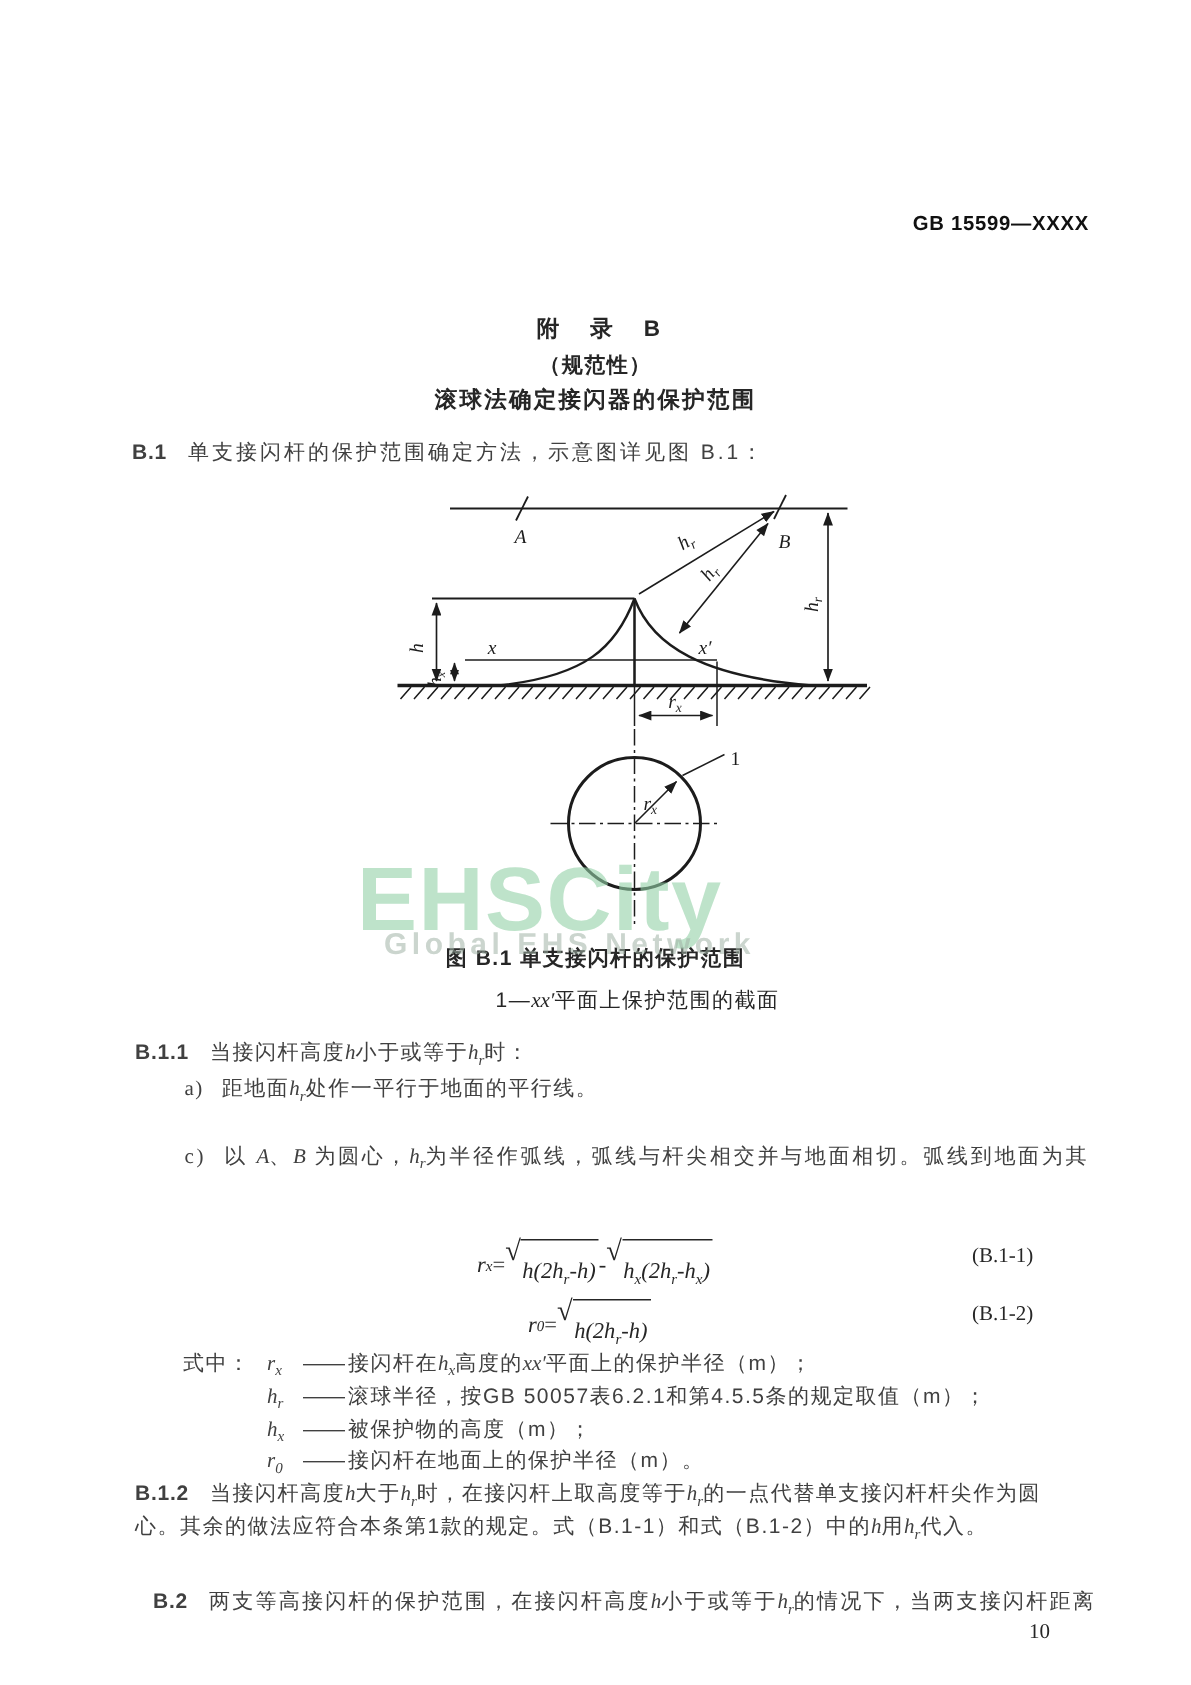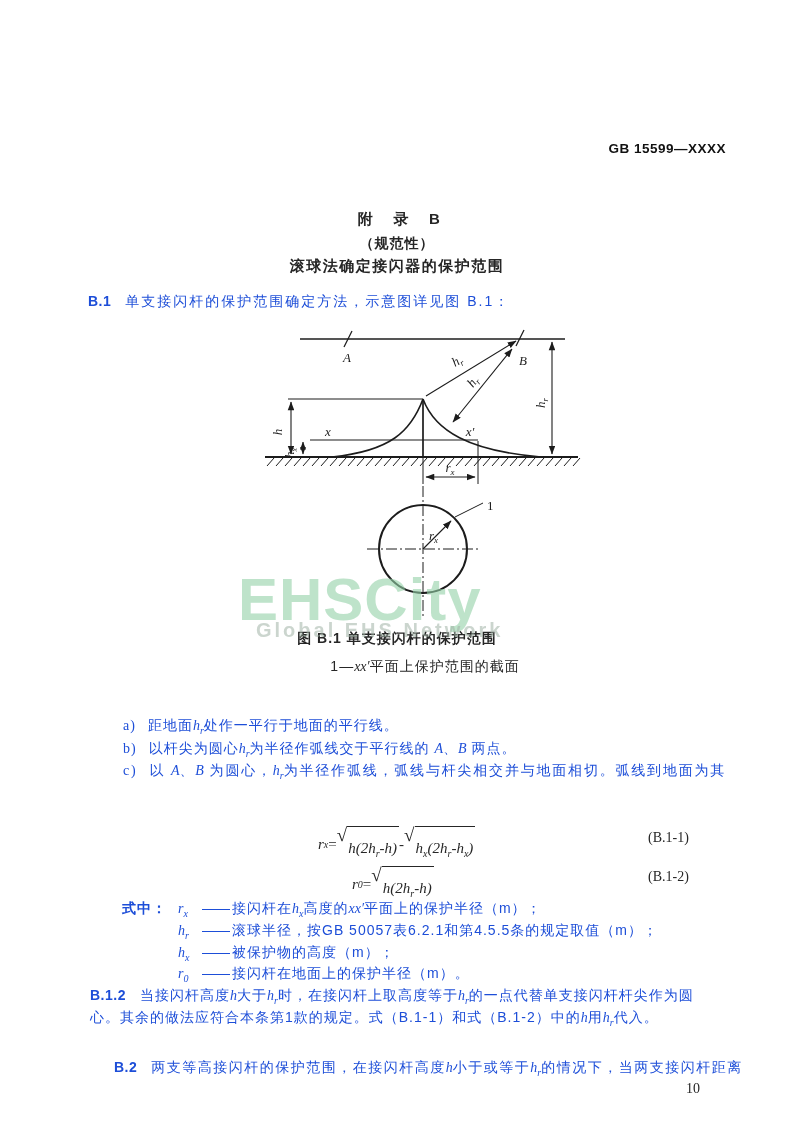--- a/index.html
+++ b/index.html
@@ -1,18 +1,18 @@
 <!DOCTYPE html>
 <html><head>
 <meta charset="utf-8">
 <style>
   html,body{margin:0;padding:0;background:#ffffff;}
   .page{position:relative;width:794px;height:1123px;background:#ffffff;overflow:hidden;
         font-family:"Liberation Sans","DejaVu Sans",sans-serif;color:#262626;margin-top:47px;}
-  .line{position:absolute;white-space:nowrap;font-size:14px;letter-spacing:1px;color:#1d4ed8;}
+  .line{position:absolute;white-space:nowrap;font-size:14px;letter-spacing:1px;color:#404040;}
   .num{font-weight:bold;letter-spacing:0.5px;margin-right:14px;}
   .itemlbl{font-family:"Liberation Serif","DejaVu Serif",serif;margin-right:12px;}
   .mv{font-family:"Liberation Serif","DejaVu Serif",serif;font-style:italic;letter-spacing:0;}
   sub.mv,.ms{font-size:10px;letter-spacing:0;}
   .mi{font-family:"Liberation Serif","DejaVu Serif",serif;font-style:italic;letter-spacing:0;}
   .hdr{position:absolute;top:94px;right:68px;font-weight:bold;font-size:13.5px;letter-spacing:0.5px;color:#111;}
   .t1{position:absolute;top:163px;left:0;right:0;text-align:center;font-weight:bold;font-size:15px;letter-spacing:0.55em;padding-left:12px;}
   .t2{position:absolute;top:188px;left:0;right:0;text-align:center;font-weight:bold;font-size:14px;letter-spacing:1px;}
   .t3{position:absolute;top:210px;left:0;right:0;text-align:center;font-weight:bold;font-size:15px;letter-spacing:1.5px;}
   .fig{position:absolute;left:255px;top:278px;}
@@ -109,25 +109,25 @@
     <text x="73" y="111" text-anchor="middle"><tspan>x</tspan></text>
     <text x="215" y="111" text-anchor="middle"><tspan>x′</tspan></text>
     <text x="195" y="147" text-anchor="middle" font-size="12"><tspan>r</tspan><tspan dy="2.5" font-size="9">x</tspan></text>
     <text x="174" y="215" font-size="12"><tspan>r</tspan><tspan dy="2.5" font-size="9">x</tspan></text>
     <text x="232" y="185" class="up"><tspan>1</tspan></text>
   </svg>
 
   <div class="cap1">图 B.1 单支接闪杆的保护范围</div>
   <div class="cap2"><span>1—</span><span class="mi">xx′</span><span>平面上保护范围的截面</span></div>
 
+  <div class="line" style="top:646px;left:90px;">
+    <span class="num">B.1.1</span><span><span>当接闪杆高度</span><span class="mv">h</span><span>小于或等于</span><span class="mv">h</span><sub class="mv">r</sub><span>时：</span></span>
+  </div>
   <div class="line" style="top:670px;left:123px;">
     <span class="itemlbl">a)</span><span><span>距地面</span><span class="mv">h</span><sub class="mv">r</sub><span>处作一平行于地面的平行线。</span></span>
-  </div>
-  <div class="line" style="top:693px;left:123px;">
-    <span class="itemlbl">b)</span><span><span>以杆尖为圆心</span><span class="mv">h</span><sub class="mv">r</sub><span>为半径作弧线交于平行线的 </span><span class="mi">A</span><span>、</span><span class="mi">B</span><span> 两点。</span></span>
   </div>
   <div class="line" style="top:715px;left:123px;letter-spacing:1.8px;">
     <span class="itemlbl">c)</span><span><span>以 </span><span class="mi">A</span><span>、</span><span class="mi">B</span><span> 为圆心，</span><span class="mv">h</span><sub class="mv">r</sub><span>为半径作弧线，弧线与杆尖相交并与地面相切。弧线到地面为其</span></span>
   </div>
 
   <div class="formula" style="top:779px;">
     <span class="mvv">r</span>
       <sub class="mvv" style="font-size:10px">x</sub>
       <span>=</span>
       <span class="sqrt">
@@ -146,42 +146,42 @@
     <span class="mvv">r</span>
       <sub class="mvv" style="font-size:10px">0</sub>
       <span>=</span>
       <span class="sqrt">
         <span class="radical">√</span>
         <span class="rad"><span>h(2h</span><sub>r</sub><span>-h)</span></span>
       </span>
   </div>
   <div class="eqlabel" style="top:822px;">(B.1-2)</div>
 
-  <div class="line" style="top:853px;left:122px;font-weight:bold;">式中：</div>
+  <div class="line" style="top:853px;left:122px;">式中：</div>
   <div class="line" style="top:853px;left:178px;">
     <span class="mv defsym"><span>r</span><sub class="mv">x</sub></span><span class="dash">——</span><span><span>接闪杆在</span><span class="mv">h</span><sub class="mv">x</sub><span>高度的</span><span class="mi">xx′</span><span>平面上的保护半径（m）；</span></span>
   </div>
   <div class="line" style="top:875px;left:178px;">
     <span class="mv defsym"><span>h</span><sub class="mv">r</sub></span><span class="dash">——</span><span><span>滚球半径，按GB 50057表6.2.1和第4.5.5条的规定取值（m）；</span></span>
   </div>
   <div class="line" style="top:897px;left:178px;">
     <span class="mv defsym"><span>h</span><sub class="mv">x</sub></span><span class="dash">——</span><span><span>被保护物的高度（m）；</span></span>
   </div>
   <div class="line" style="top:918px;left:178px;">
     <span class="mv defsym"><span>r</span><sub class="mv">0</sub></span><span class="dash">——</span><span><span>接闪杆在地面上的保护半径（m）。</span></span>
   </div>
 
   <div class="line" style="top:940px;left:90px;">
     <span class="num">B.1.2</span><span><span>当接闪杆高度</span><span class="mv">h</span><span>大于</span><span class="mv">h</span><sub class="mv">r</sub><span>时，在接闪杆上取高度等于</span><span class="mv">h</span><sub class="mv">r</sub><span>的一点代替单支接闪杆杆尖作为圆</span></span>
   </div>
   <div class="line" style="top:962px;left:90px;">
     <span><span>心。其余的做法应符合本条第1款的规定。式（B.1-1）和式（B.1-2）中的</span><span class="mv">h</span><span>用</span><span class="mv">h</span><sub class="mv">r</sub><span>代入。</span></span>
   </div>
 
-  <div class="line" style="top:1012px;left:94px;letter-spacing:1.5px;padding-left:20px;">
+  <div class="line" style="top:1012px;left:82px;letter-spacing:1.5px;padding-left:20px;">
     <span class="num">B.2</span><span><span>两支等高接闪杆的保护范围，在接闪杆高度</span><span class="mv">h</span><span>小于或等于</span><span class="mv">h</span><sub class="mv">r</sub><span>的情况下，当两支接闪杆距离</span></span>
   </div>
 
   <div class="pageno">10</div>
 
   <div class="wm1">EHSCity</div>
   <div class="wm2">Global EHS Network</div>
 
   <div class="footer">
     <svg width="32" height="27" viewBox="0 0 32 27">

